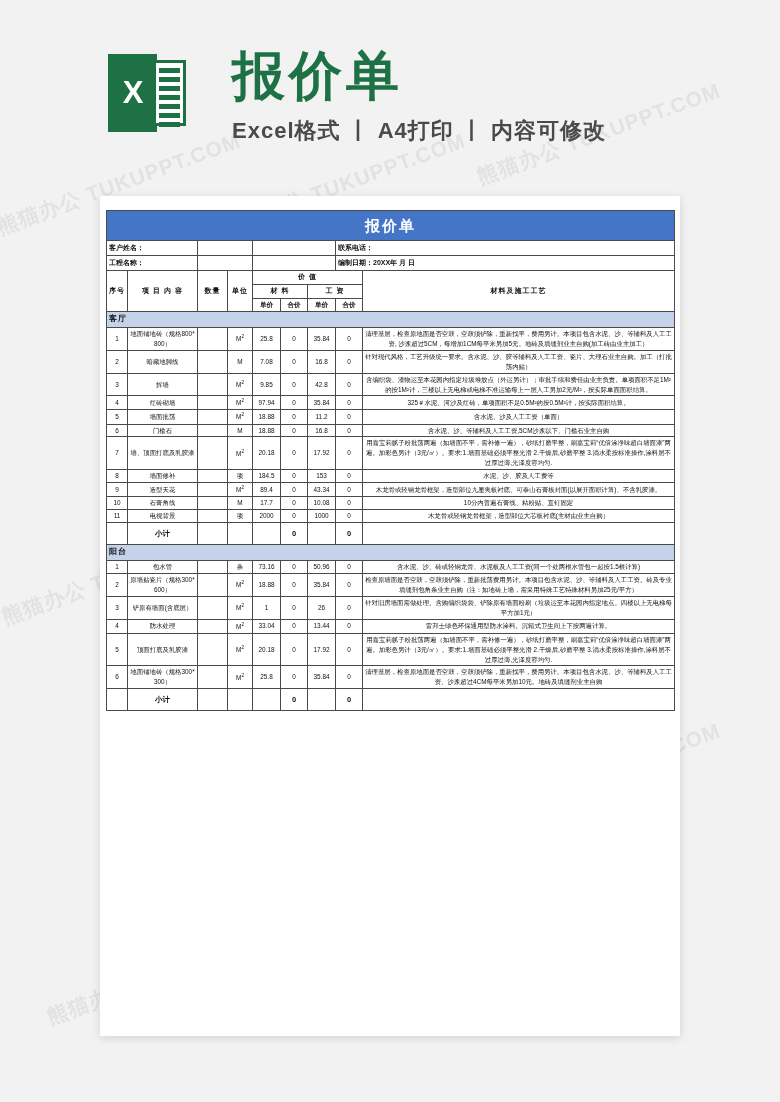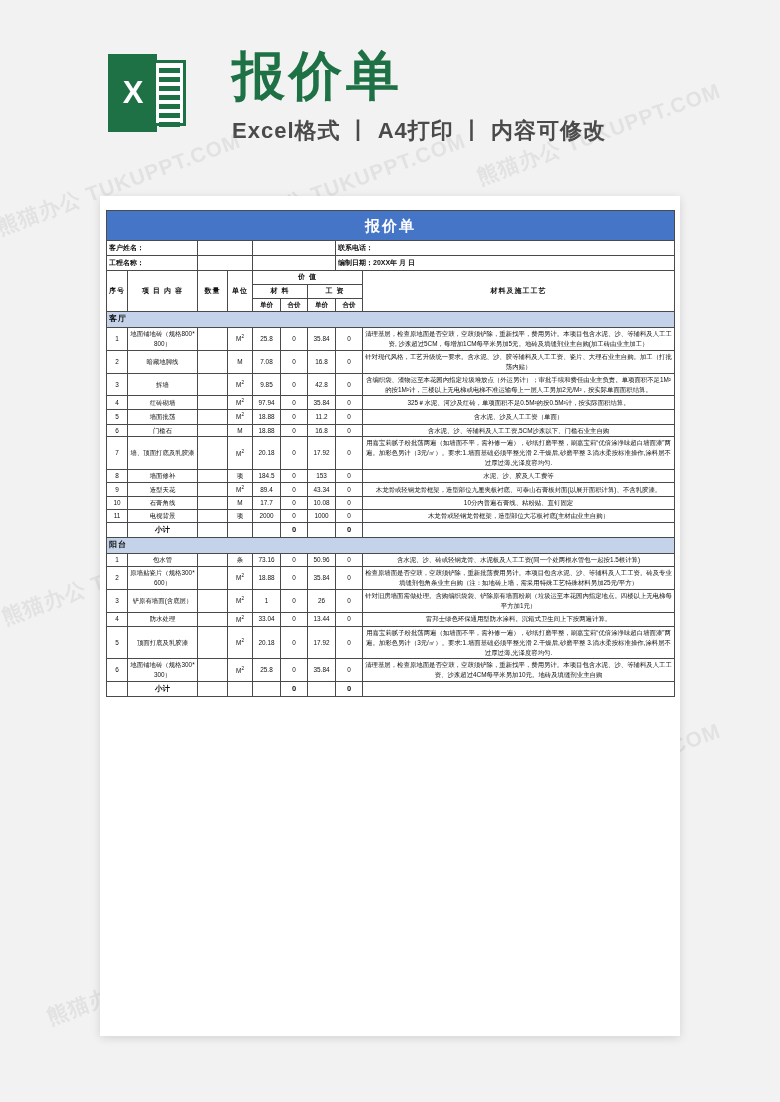--- a/index.html
+++ b/index.html
@@ -90,21 +90,21 @@
     font-size:8px; height:16px; letter-spacing:1px;
   }
 
   
   td.c{ text-align:center; }
   td.name{ text-align:center; }
   td.desc{ text-align:center; padding:2px 4px; }
   td.num{ text-align:center; }
   td.subtotal-label{ text-align:center; font-weight:bold; font-size:7.5px; }
   td.subtotal-val{ text-align:center; font-weight:bold; font-size:7.5px; }
-  tr.subtotal td{ height:15px;margin-top:12px; }
+  tr.subtotal td{ height:22px;margin-top:12px; }
 
   sup{ font-size:4.6px; vertical-align:super; }
 
   
   .logo-left{
     position:absolute; left:0; top:0; width:49px; height:78px;
     background:#1e7145;
   }
   .logo-x{
     position:absolute; left:6px; top:20px; width:38px; height:38px;

